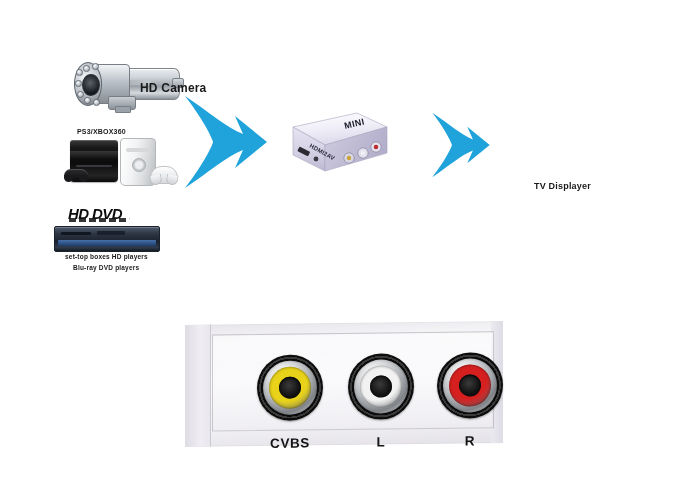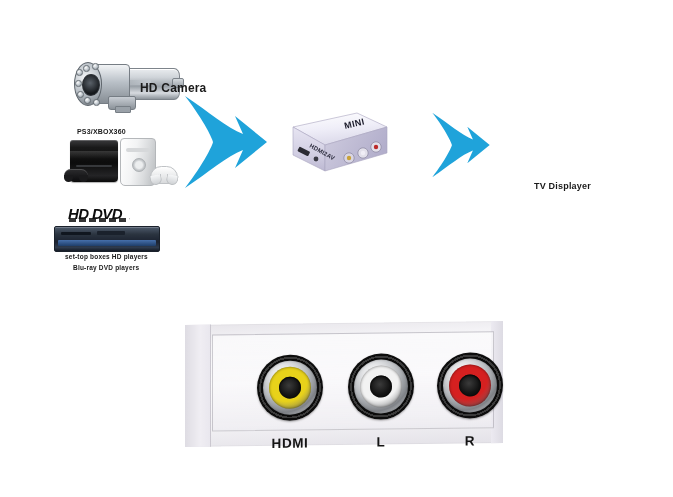--- a/index.html
+++ b/index.html
@@ -389,19 +389,19 @@
         <div class="ring-outer"></div>
         <div class="ring-color" id="color-l" style="background: radial-gradient(circle at 42% 34%, rgb(242, 242, 242) 0%, rgb(242, 242, 242) 55%, rgba(0, 0, 0, 0.35) 100%); box-shadow: rgba(0, 0, 0, 0.55) 0px 0px 3px inset; border-radius: 50%;"></div>
         <div class="hole"></div>
       </div>
       <div class="jack" id="jack-r">
         <div class="ring-outer"></div>
         <div class="ring-color" id="color-r" style="background: radial-gradient(circle at 42% 34%, rgb(214, 32, 32) 0%, rgb(214, 32, 32) 55%, rgba(0, 0, 0, 0.35) 100%); box-shadow: rgba(0, 0, 0, 0.55) 0px 0px 3px inset; border-radius: 50%;"></div>
         <div class="hole"></div>
       </div>
 
-      <div class="jack-label" id="label-cvbs">HDMI</div>
+      <div class="jack-label" id="label-cvbs">CVBS</div>
       <div class="jack-label" id="label-l">L</div>
       <div class="jack-label" id="label-r">R</div>
     </div>
   </div>
 
 </div>
 
 </body></html>

